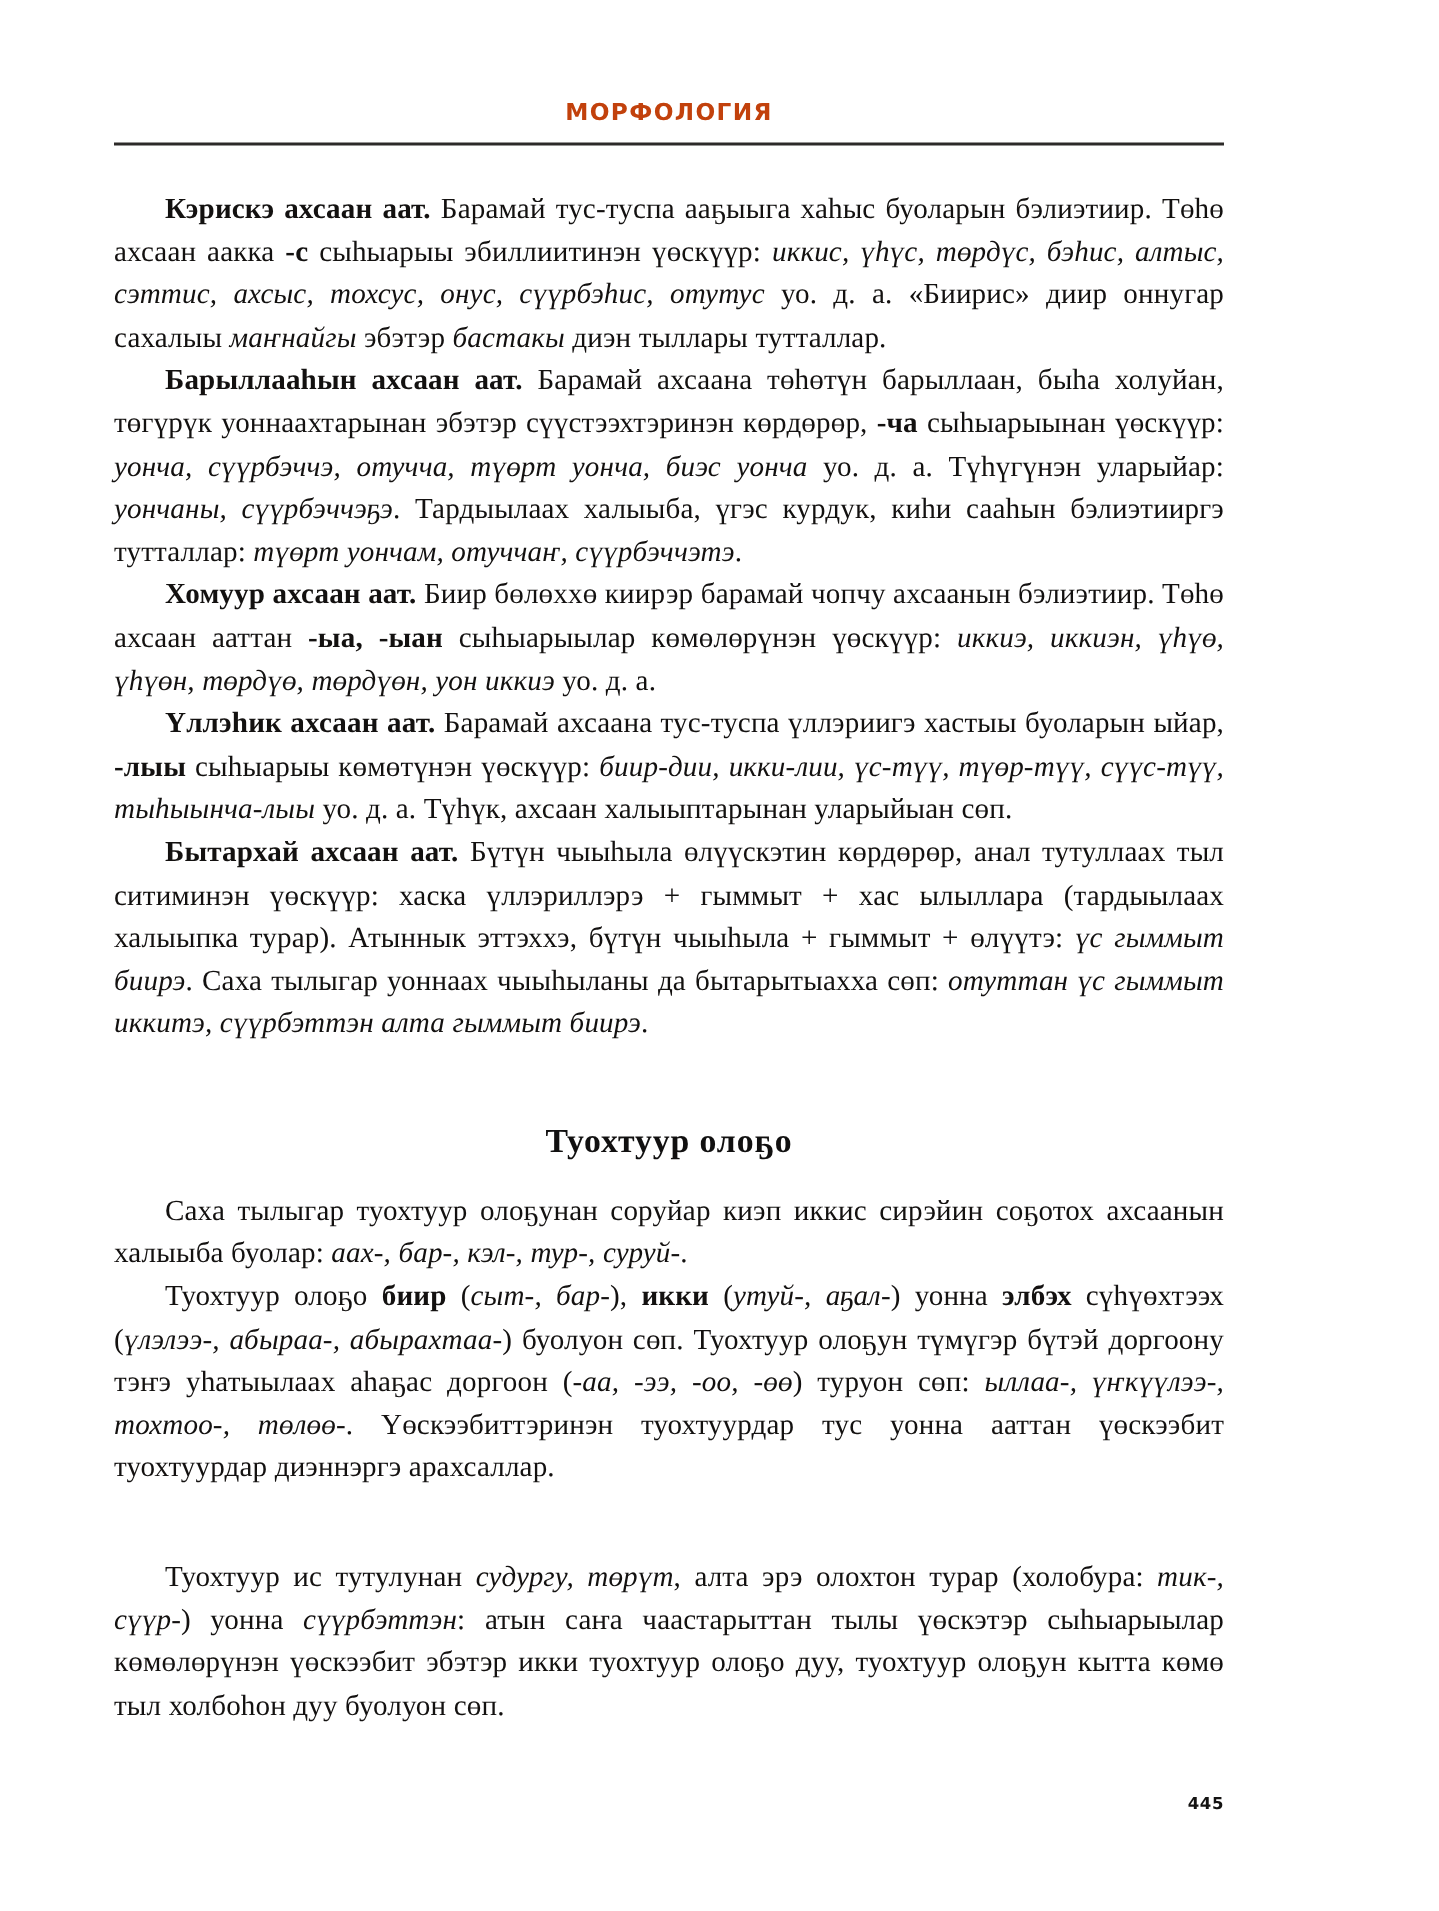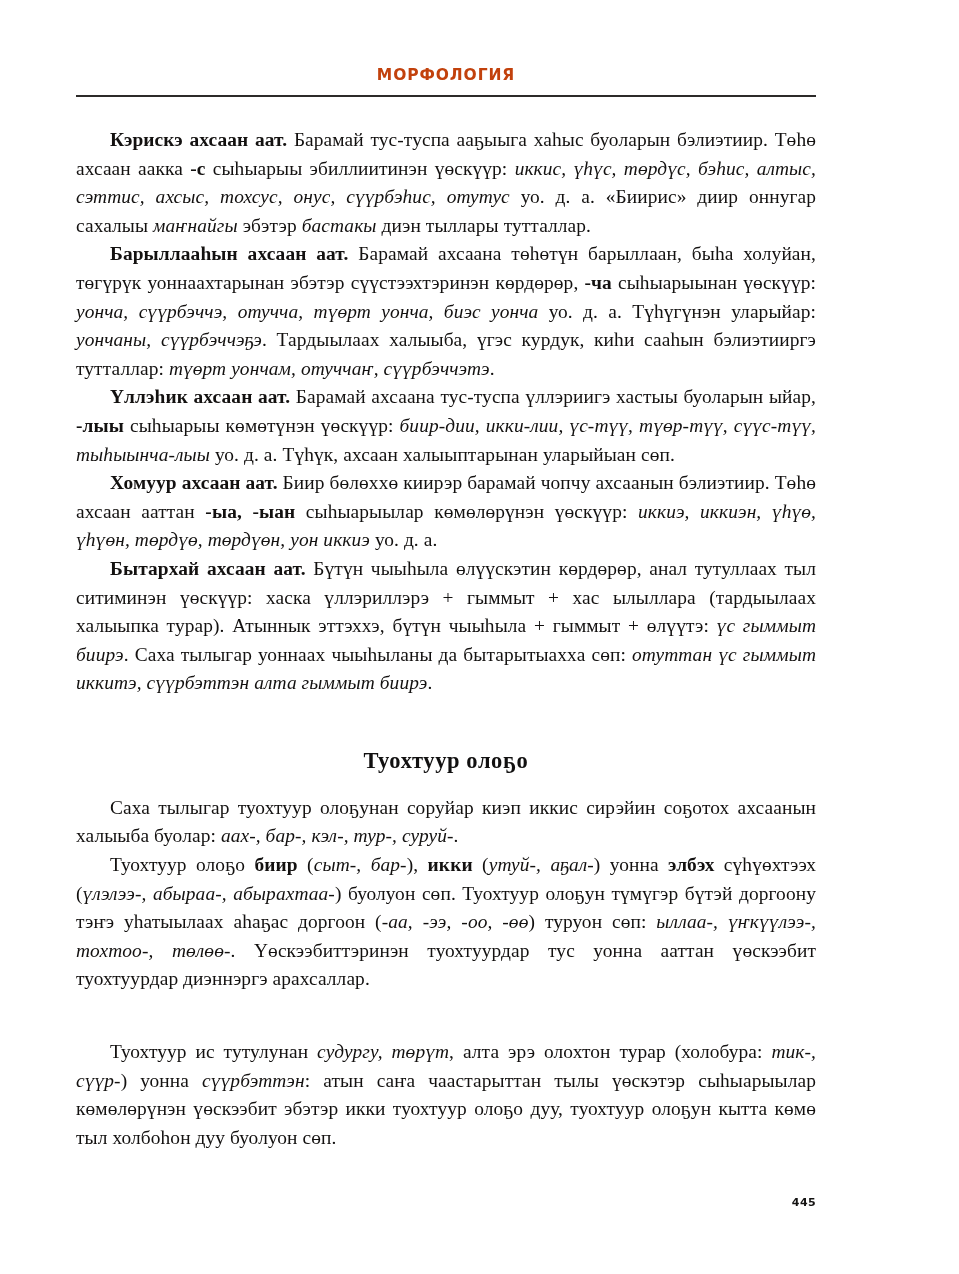--- a/index.html
+++ b/index.html
@@ -126,23 +126,23 @@
 
   <div class="head-rule"></div>
 
   <div class="column">
 
     <p class="para"><b>Кэрискэ ахсаан аат.</b><span> Барамай тус-туспа ааҕыыга хаһыс буоларын бэлиэтиир. Төһө ахсаан аакка </span><b>-с</b><span> сыһыарыы эбиллиитинэн үөскүүр: </span><i>иккис, үһүс, төрдүс, бэһис, алтыс, сэттис, ахсыс, тохсус, онус, сүүрбэһис, отутус</i><span> уо. д. а. «Биирис» диир оннугар сахалыы </span><i>маҥнайгы</i><span> эбэтэр </span><i>бастакы</i><span> диэн тыллары тутталлар.</span></p>
 
 
     <p class="para"><b>Барыллааһын ахсаан аат.</b><span> Барамай ахсаана төһөтүн барыллаан, быһа холуйан, төгүрүк уоннаахтарынан эбэтэр сүүстээхтэринэн көрдөрөр, </span><b>-ча</b><span> сыһыарыынан үөскүүр: </span><i>уонча, сүүрбэччэ, отучча, түөрт уонча, биэс уонча</i><span> уо. д. а. Түһүгүнэн уларыйар: </span><i>уончаны, сүүрбэччэҕэ</i><span>. Тардыылаах халыыба, үгэс курдук, киһи сааһын бэлиэтииргэ тутталлар: </span><i>түөрт уончам, отуччаҥ, сүүрбэччэтэ</i><span>.</span></p>
 
+    <p class="para"><b>Хомуур ахсаан аат.</b><span> Биир бөлөххө киирэр барамай чопчу ахсаанын бэлиэтиир. Төһө ахсаан ааттан </span><b>-ыа, -ыан</b><span> сыһыарыылар көмөлөрүнэн үөскүүр: </span><i>иккиэ, иккиэн, үһүө, үһүөн, төрдүө, төрдүөн, уон иккиэ</i><span> уо. д. а.</span></p>
+
     <p class="para"><b>Үллэһик ахсаан аат.</b><span> Барамай ахсаана тус-туспа үллэриигэ хастыы буоларын ыйар, </span><b>-лыы</b><span> сыһыарыы көмөтүнэн үөскүүр: </span><i>биир-дии, икки-лии, үс-түү, түөр-түү, сүүс-түү, тыһыынча-лыы</i><span> уо. д. а. Түһүк, ахсаан халыыптарынан уларыйыан сөп.</span></p>
-
-    <p class="para"><b>Хомуур ахсаан аат.</b><span> Биир бөлөххө киирэр барамай чопчу ахсаанын бэлиэтиир. Төһө ахсаан ааттан </span><b>-ыа, -ыан</b><span> сыһыарыылар көмөлөрүнэн үөскүүр: </span><i>иккиэ, иккиэн, үһүө, үһүөн, төрдүө, төрдүөн, уон иккиэ</i><span> уо. д. а.</span></p>
 
     <p class="para"><b>Бытархай ахсаан аат.</b><span> Бүтүн чыыһыла өлүүскэтин көрдөрөр, анал тутуллаах тыл ситиминэн үөскүүр: хаска үллэриллэрэ + гыммыт + хас ылыллара (тардыылаах халыыпка турар). Атыннык эттэххэ, бүтүн чыыһыла + гыммыт + өлүүтэ: </span><i>үс гыммыт биирэ</i><span>. Саха тылыгар уоннаах чыыһыланы да бытарытыахха сөп: </span><i>отуттан үс гыммыт иккитэ, сүүрбэттэн алта гыммыт биирэ</i><span>.</span></p>
 
     <div class="gap-before-h1"></div>
     <div class="gap-after-h1"></div>
 
     <h2 class="sub-title">Туохтуур олоҕо</h2>
     <div class="gap-after-h2"></div>
 
     <p class="para"><span>Саха тылыгар туохтуур олоҕунан соруйар киэп иккис сирэйин соҕотох ахсаанын халыыба буолар: </span><i>аах-, бар-, кэл-, тур-, суруй-</i><span>.</span></p>

